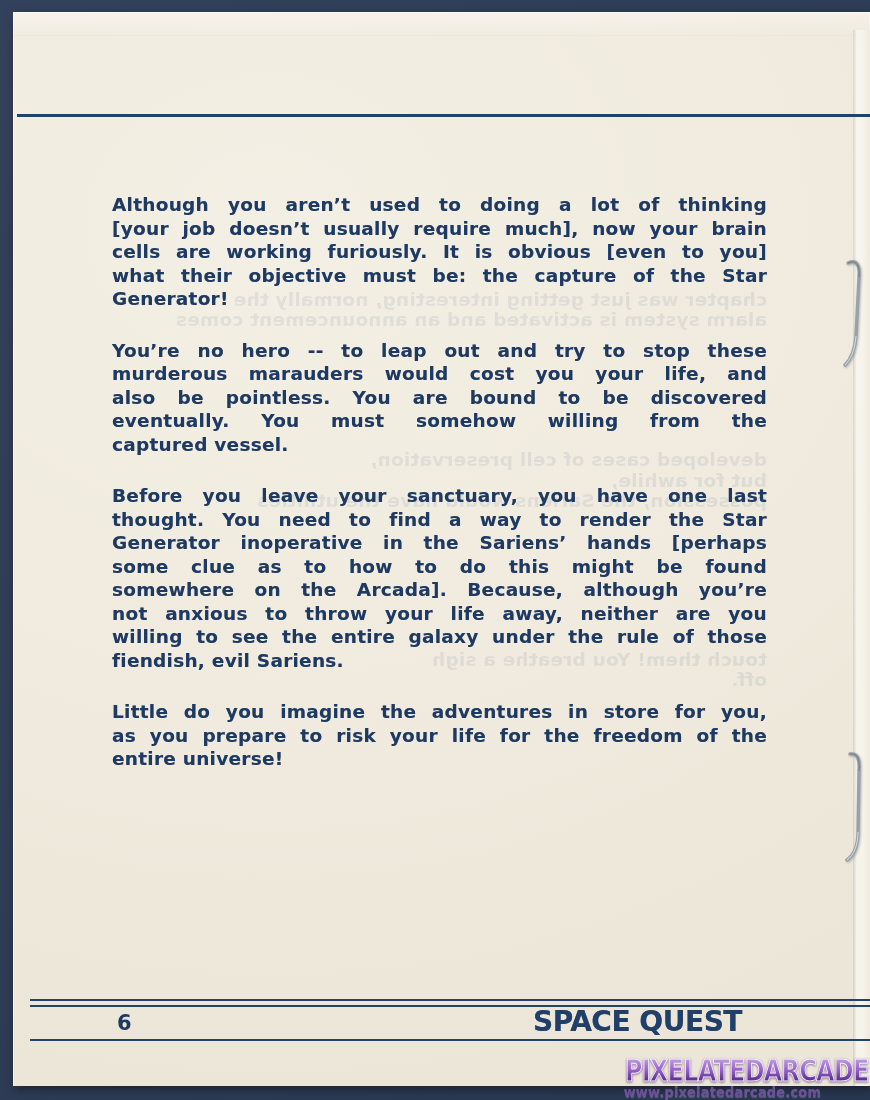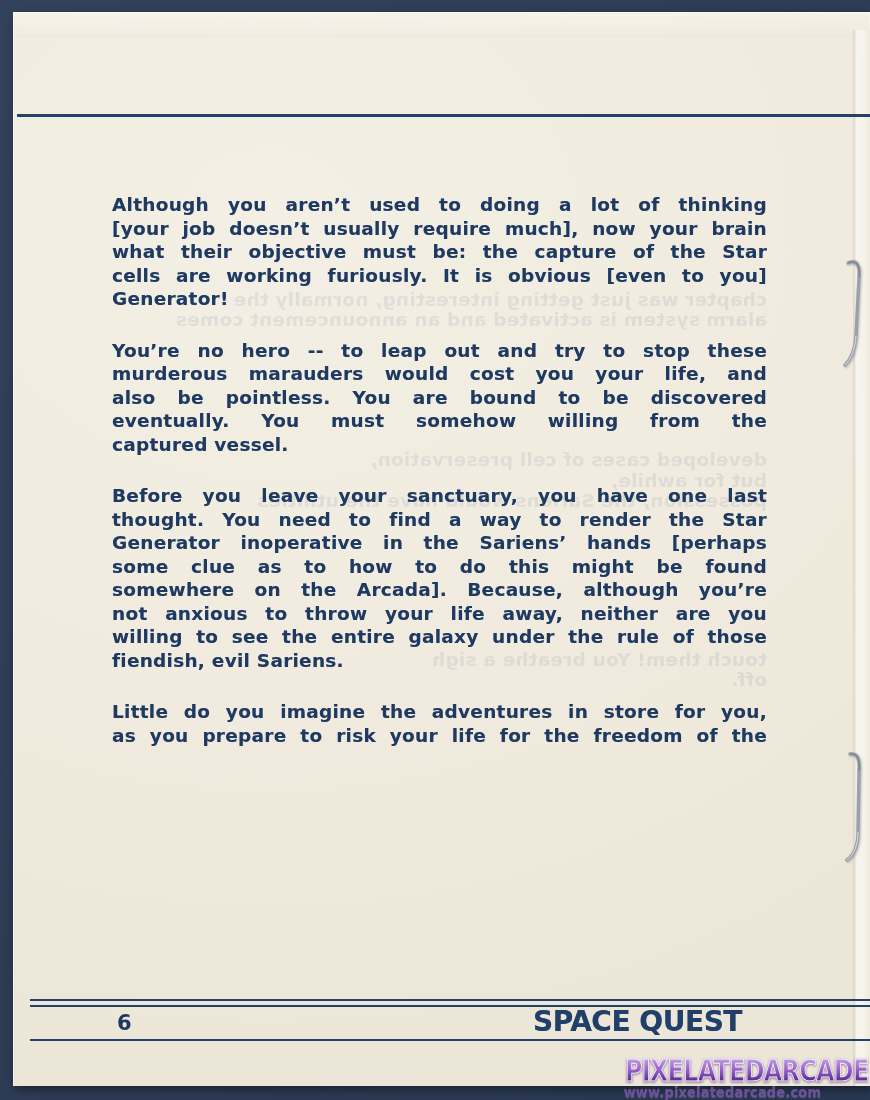--- a/index.html
+++ b/index.html
@@ -91,22 +91,22 @@
         <div class="ghost-line" style="top: 458px;">but for awhile,</div>
         <div class="ghost-line" style="top: 478px;">possession, the Sariens would have the utilities</div>
         <div class="ghost-line" style="top: 637px;">touch them! You breathe a sigh</div>
         <div class="ghost-line" style="top: 657px;">off.</div>
       </div>
 
     <div class="body-text" id="body-text">
         <div class="para">
           <div class="line jl">Although you aren’t used to doing a lot of thinking</div>
           <div class="line jl">[your job doesn’t usually require much], now your brain</div>
+          <div class="line jl">cells are working furiously. It is obvious [even to you]</div>
           <div class="line jl">what their objective must be: the capture of the Star</div>
-          <div class="line jl">cells are working furiously. It is obvious [even to you]</div>
           <div class="line">Generator!</div>
         </div>
         <div class="para">
           <div class="line jl">You’re no hero -- to leap out and try to stop these</div>
           <div class="line jl">murderous marauders would cost you your life, and</div>
           <div class="line jl">also be pointless. You are bound to be discovered</div>
           <div class="line jl">eventually. You must somehow willing from the</div>
           <div class="line">captured vessel.</div>
         </div>
         <div class="para">
@@ -115,20 +115,21 @@
           <div class="line jl">Generator inoperative in the Sariens’ hands [perhaps</div>
           <div class="line jl">some clue as to how to do this might be found</div>
           <div class="line jl">somewhere on the Arcada]. Because, although you’re</div>
           <div class="line jl">not anxious to throw your life away, neither are you</div>
           <div class="line jl">willing to see the entire galaxy under the rule of those</div>
           <div class="line">fiendish, evil Sariens.</div>
         </div>
         <div class="para">
           <div class="line jl">Little do you imagine the adventures in store for you,</div>
           <div class="line jl">as you prepare to risk your life for the freedom of the</div>
+          <div class="line">entire universe!</div>
         </div>
       </div>
 
     <svg class="staple" style="top:244px" width="26" height="118" viewBox="0 0 26 118">
       <path d="M7,7 C16,3 19,10 18,21 L15,80 C14,95 9,104 4,109" fill="none" stroke="#99a1a9" stroke-width="3.4" stroke-linecap="round"></path>
       <path d="M7,7 C16,3 19,10 18,21" fill="none" stroke="#6d7680" stroke-width="1.3" opacity=".65"></path>
       <path d="M15,80 C14,95 9,104 4,109" fill="none" stroke="#e9edf1" stroke-width="1" opacity=".8"></path>
     </svg>
 
     <svg class="staple" style="top:736px" width="26" height="118" viewBox="0 0 26 118">

